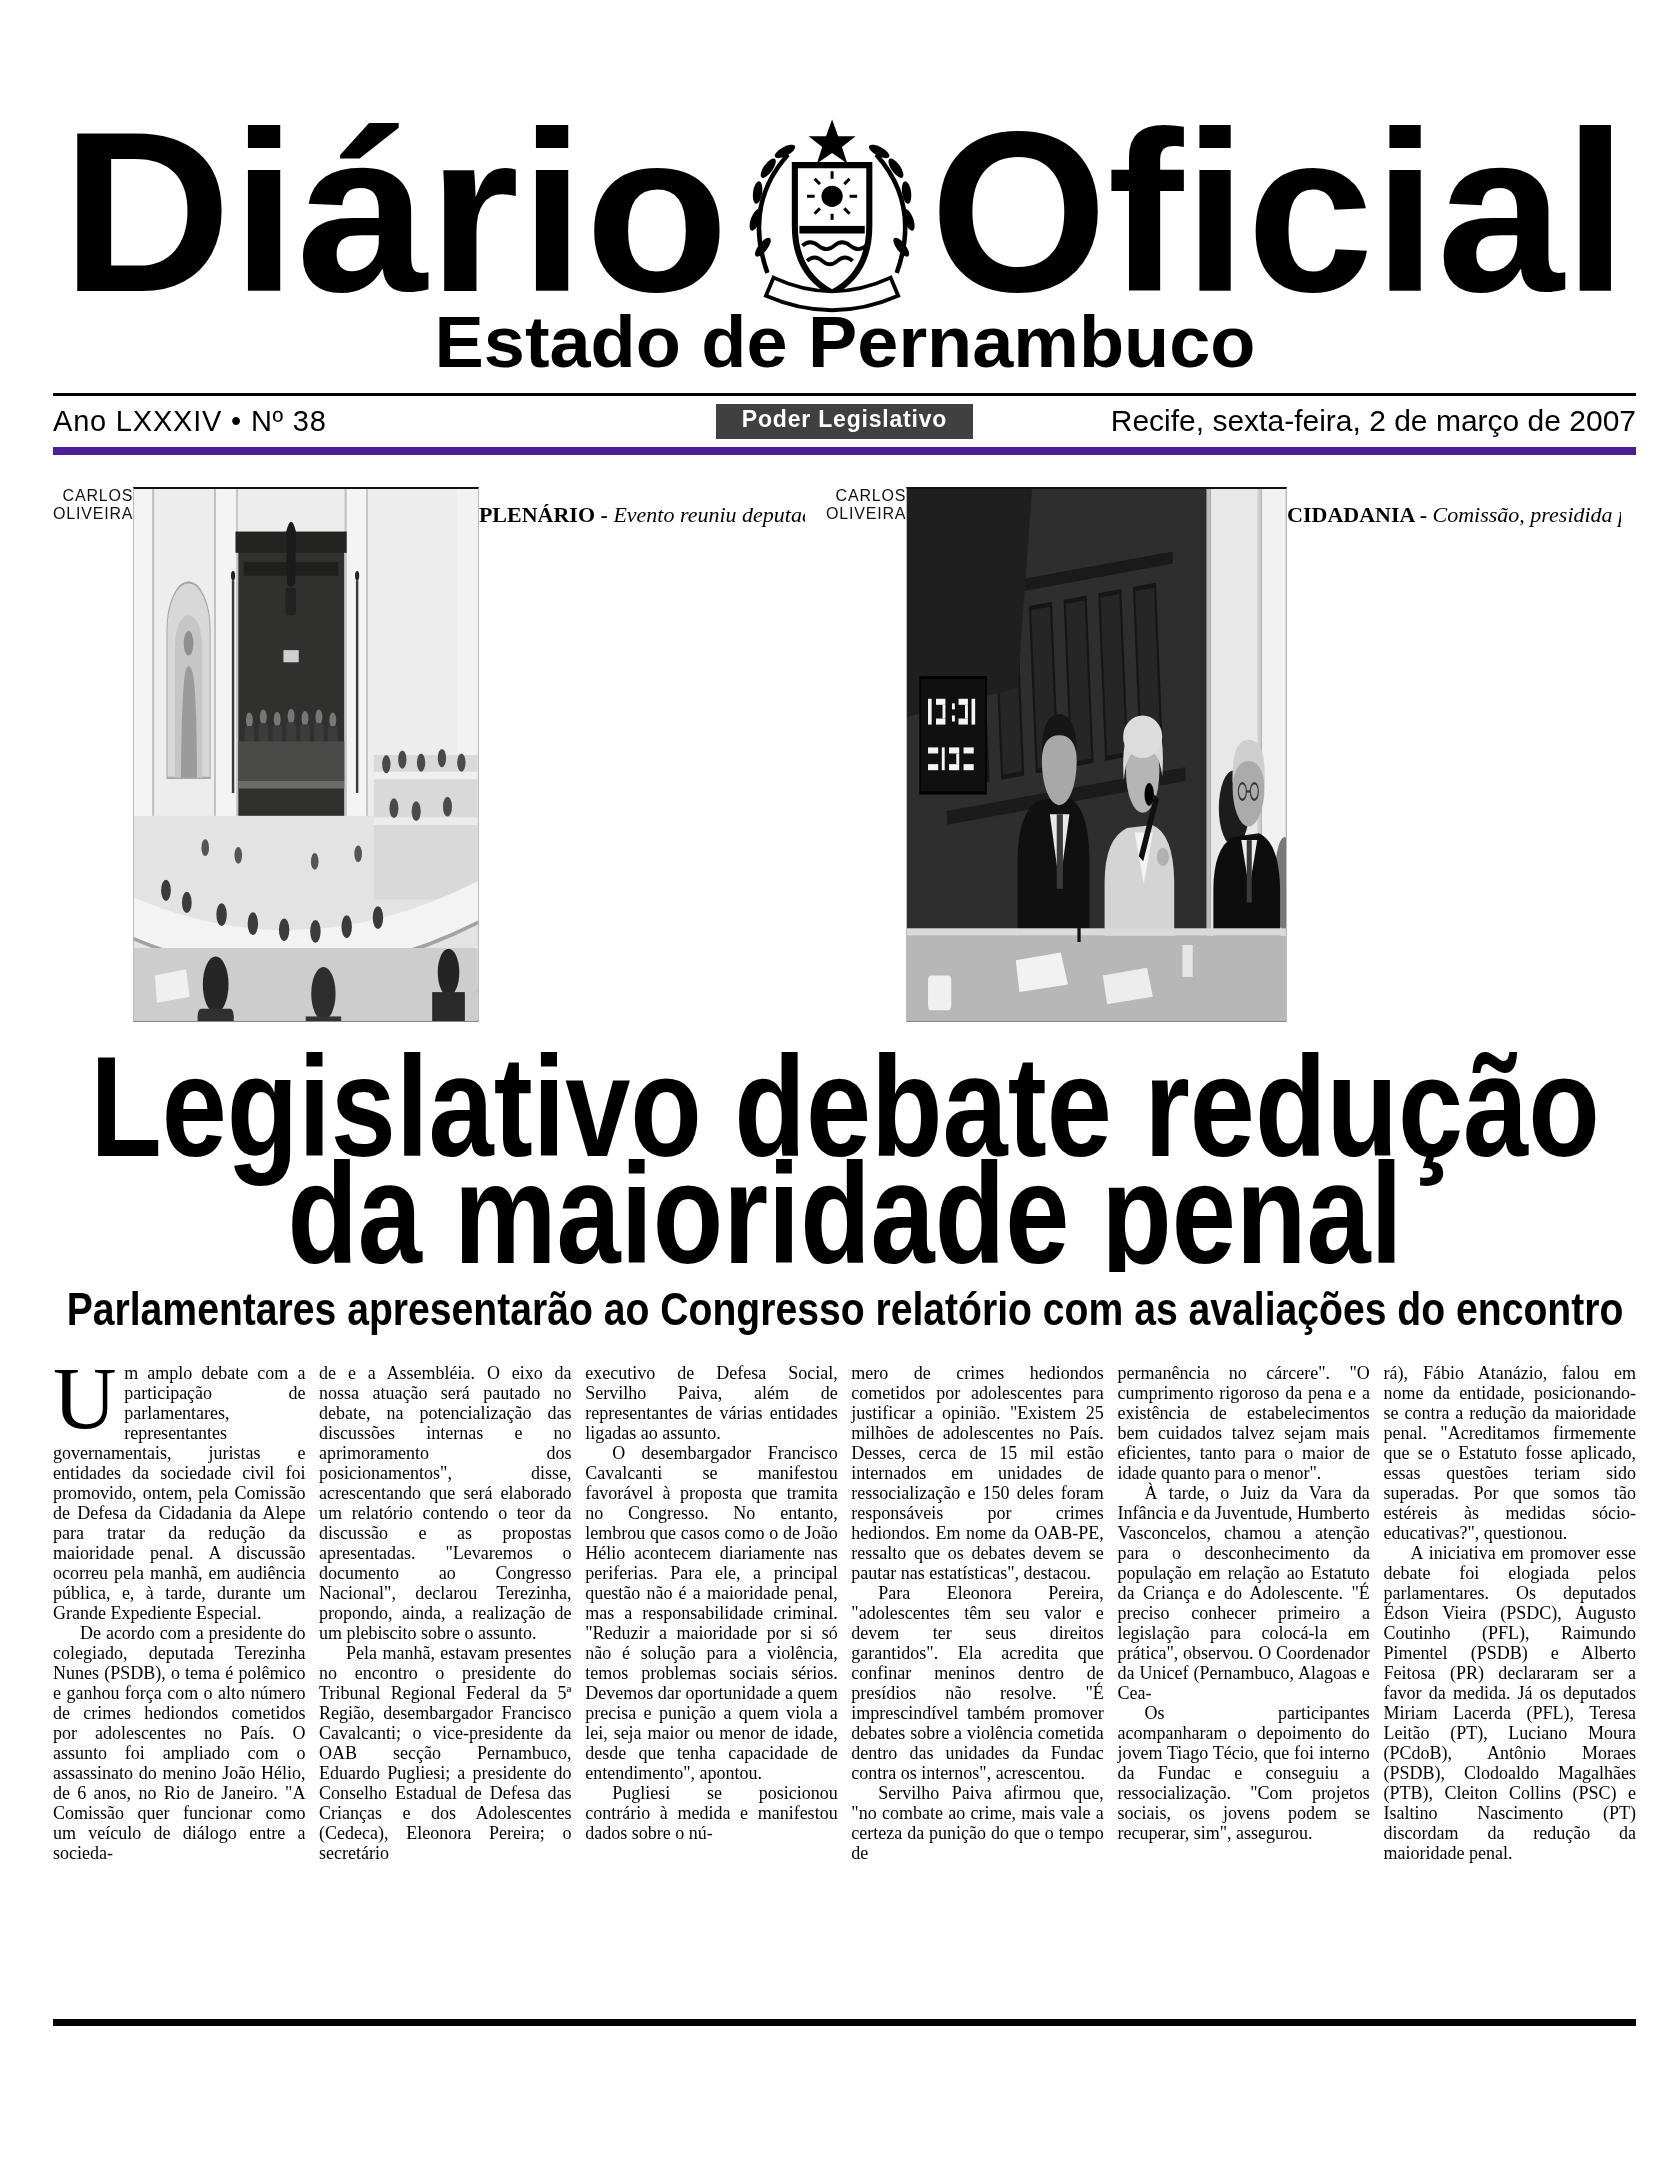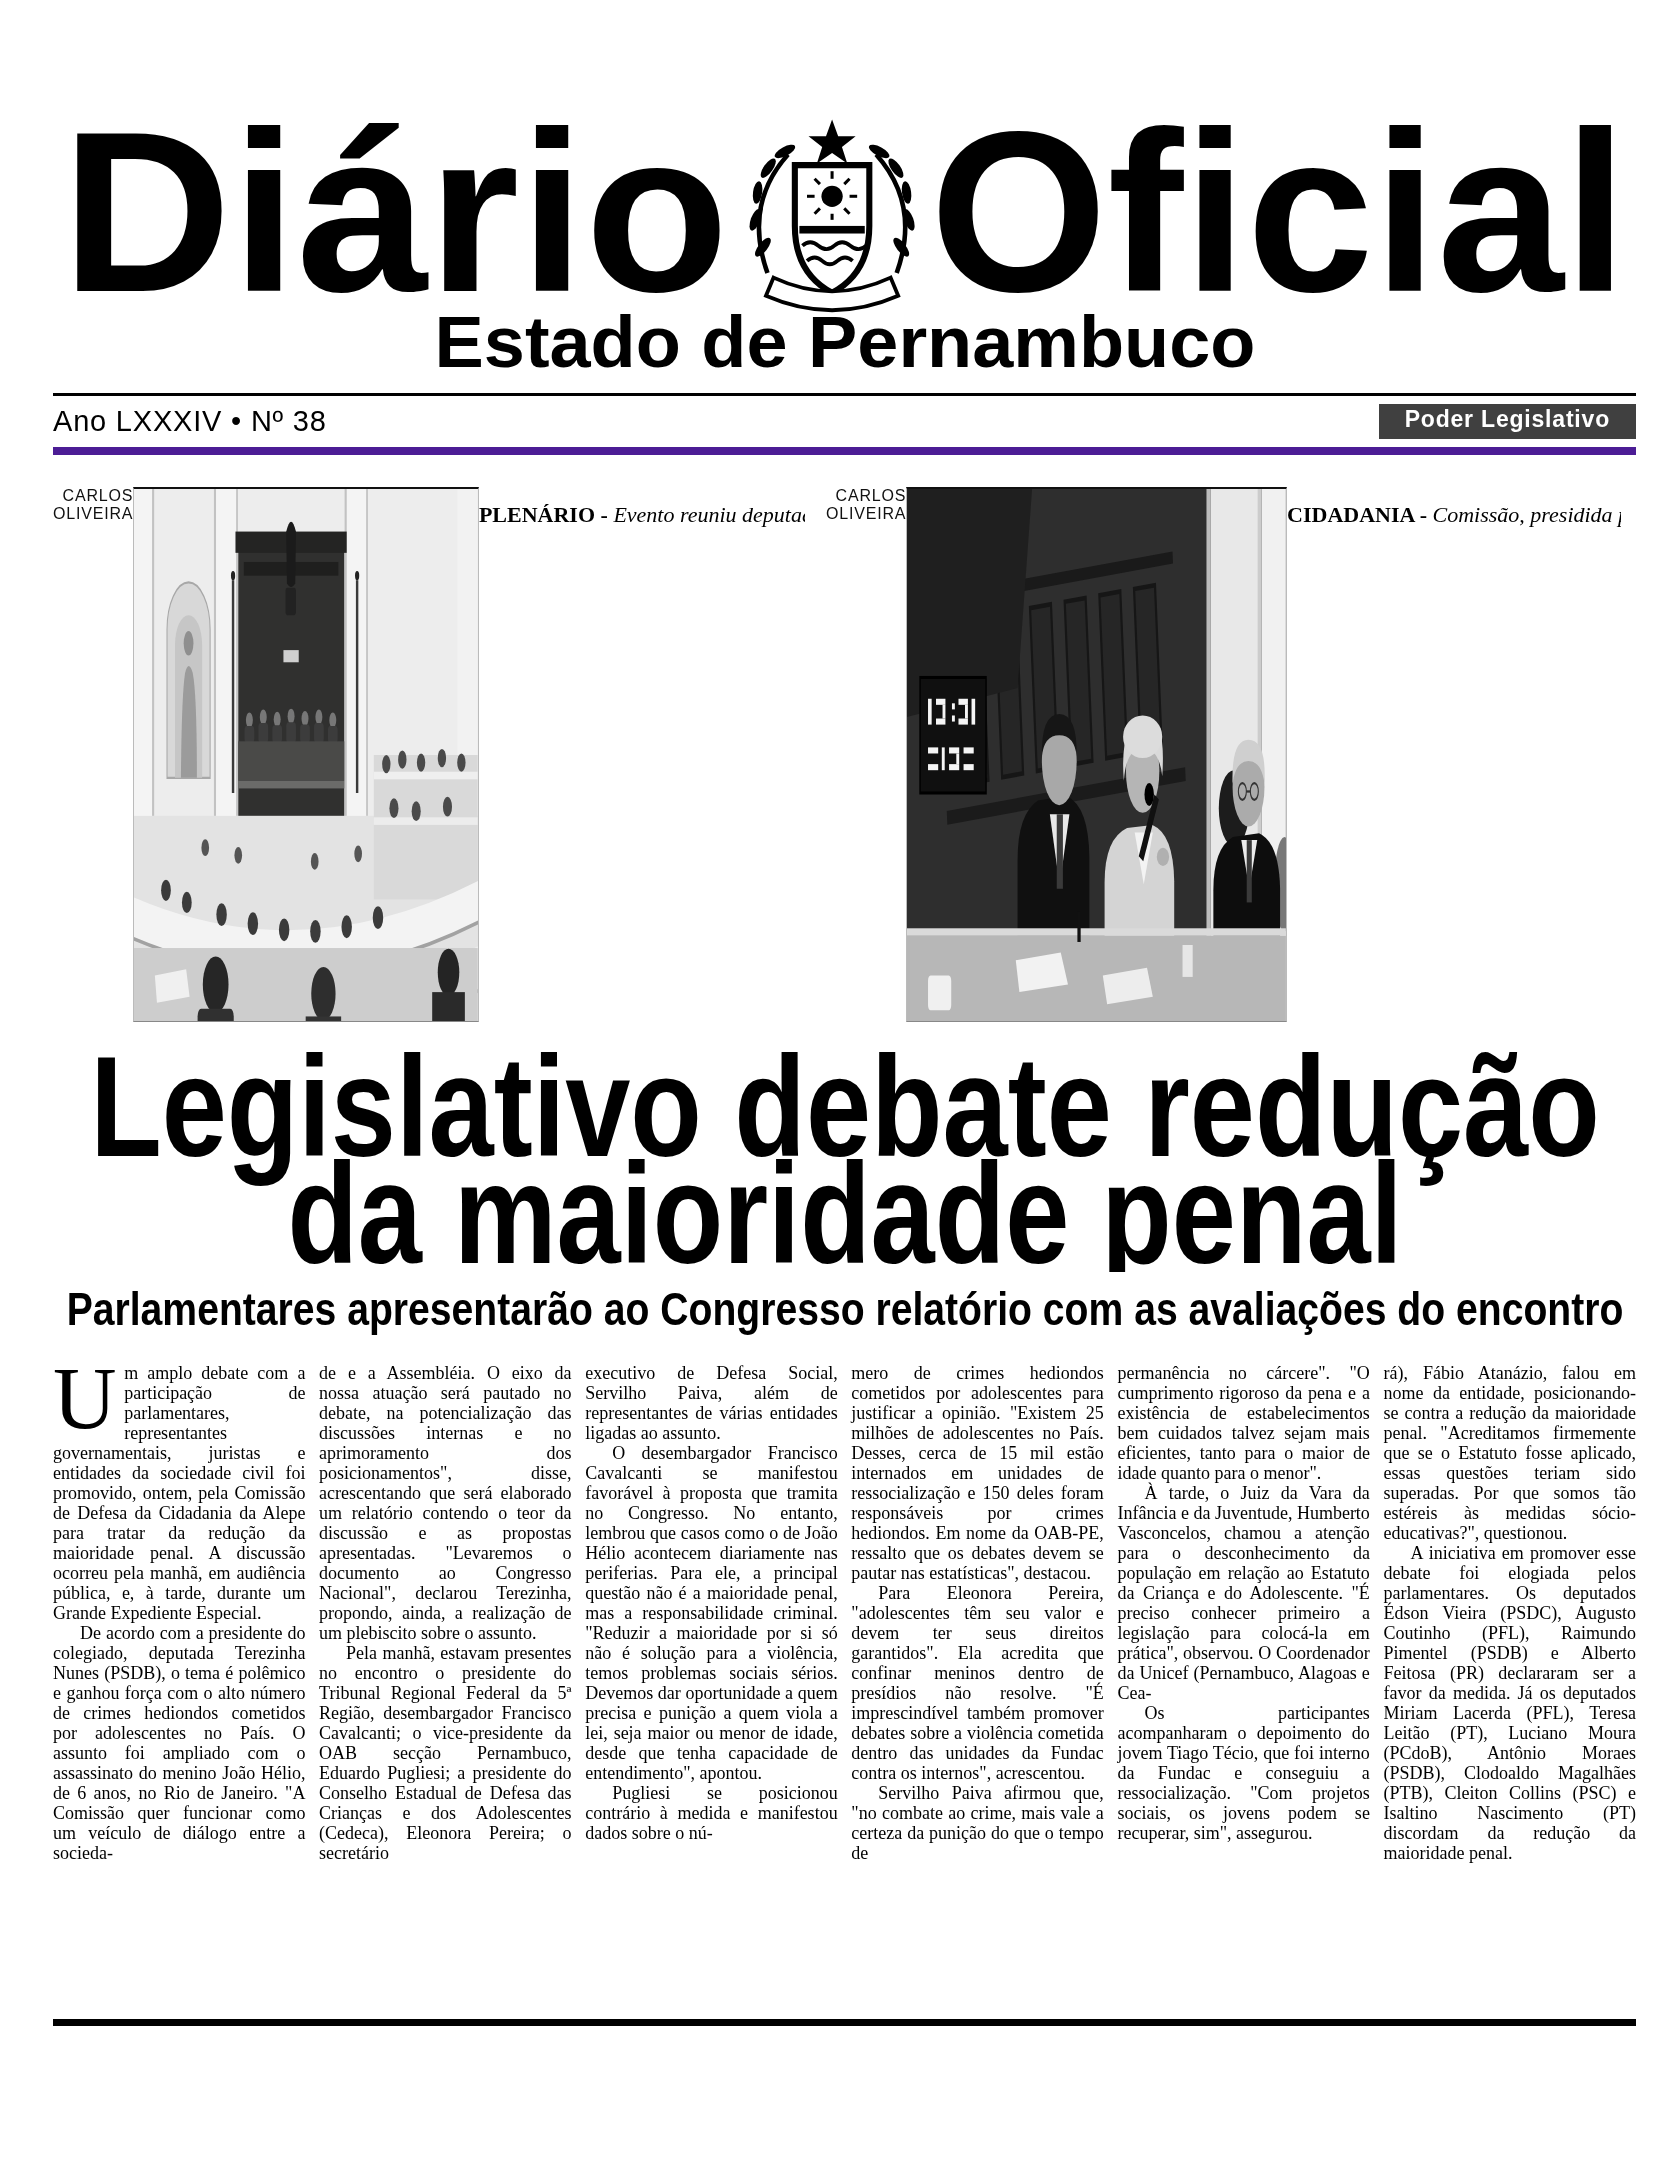--- a/index.html
+++ b/index.html
@@ -102,20 +102,21 @@
       <path d="M80,186 q10,-9 20,0 t20,0 t20,0" stroke="#000" stroke-width="5" fill="none"></path>
       <path d="M36,208 q77,36 154,0 l10,24 q-87,38 -174,0 z" fill="#fff" stroke="#000" stroke-width="5"></path>
     </g>
 
     <text x="1031" y="327" text-anchor="middle" font-family="Liberation Sans, sans-serif" font-weight="bold" font-size="96" textLength="1080" lengthAdjust="spacingAndGlyphs">Estado de Pernambuco</text>
   </svg>
 
   <div class="dateline">
     <span class="left">Ano LXXXIV • Nº 38</span>
     <span class="section-box">Poder Legislativo</span>
+    <span class="right">Recife, sexta-feira, 2 de março de 2007</span>
   </div>
 
   <div class="photo-row">
 
     <div class="figure left">
       <div class="credit">CARLOS OLIVEIRA</div>
       <div class="photo">
         <svg viewBox="0 0 989 700" preserveAspectRatio="none">
           <rect width="989" height="700" fill="#e3e3e3"></rect>
           <rect width="989" height="430" fill="#ededed"></rect>

